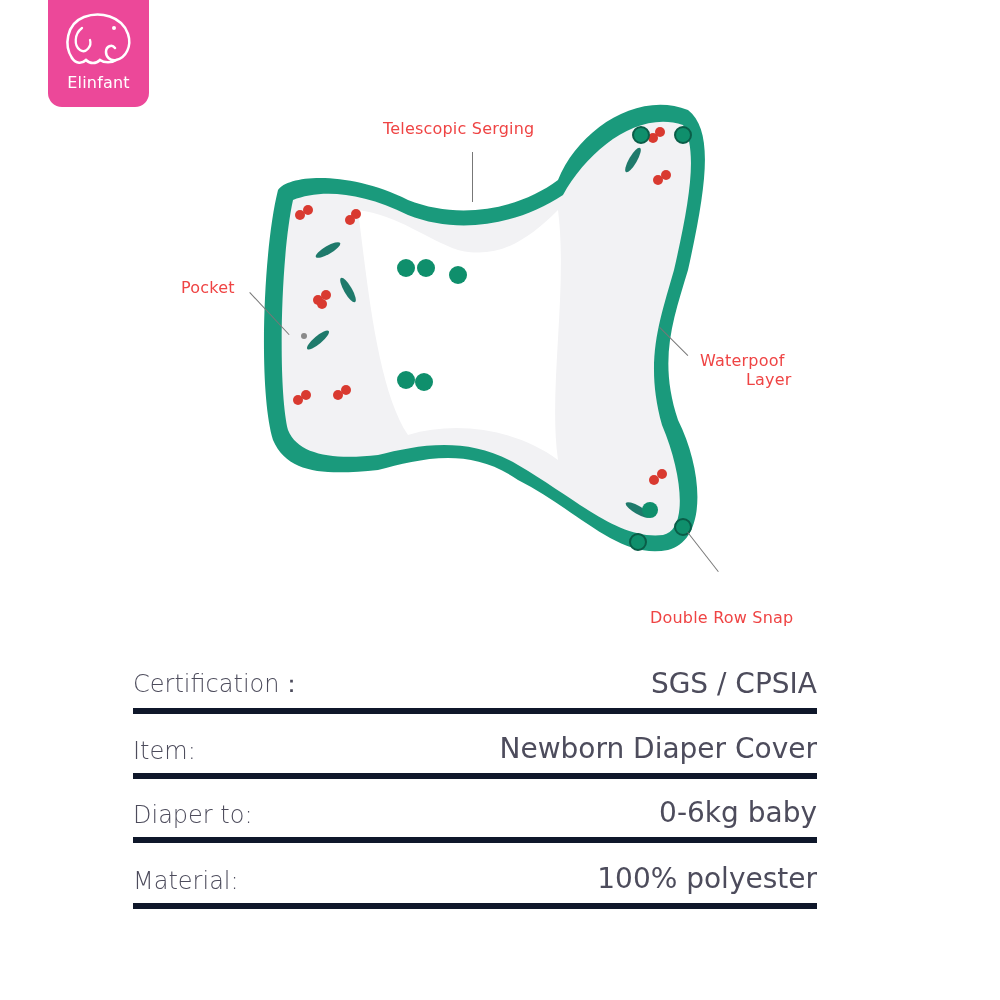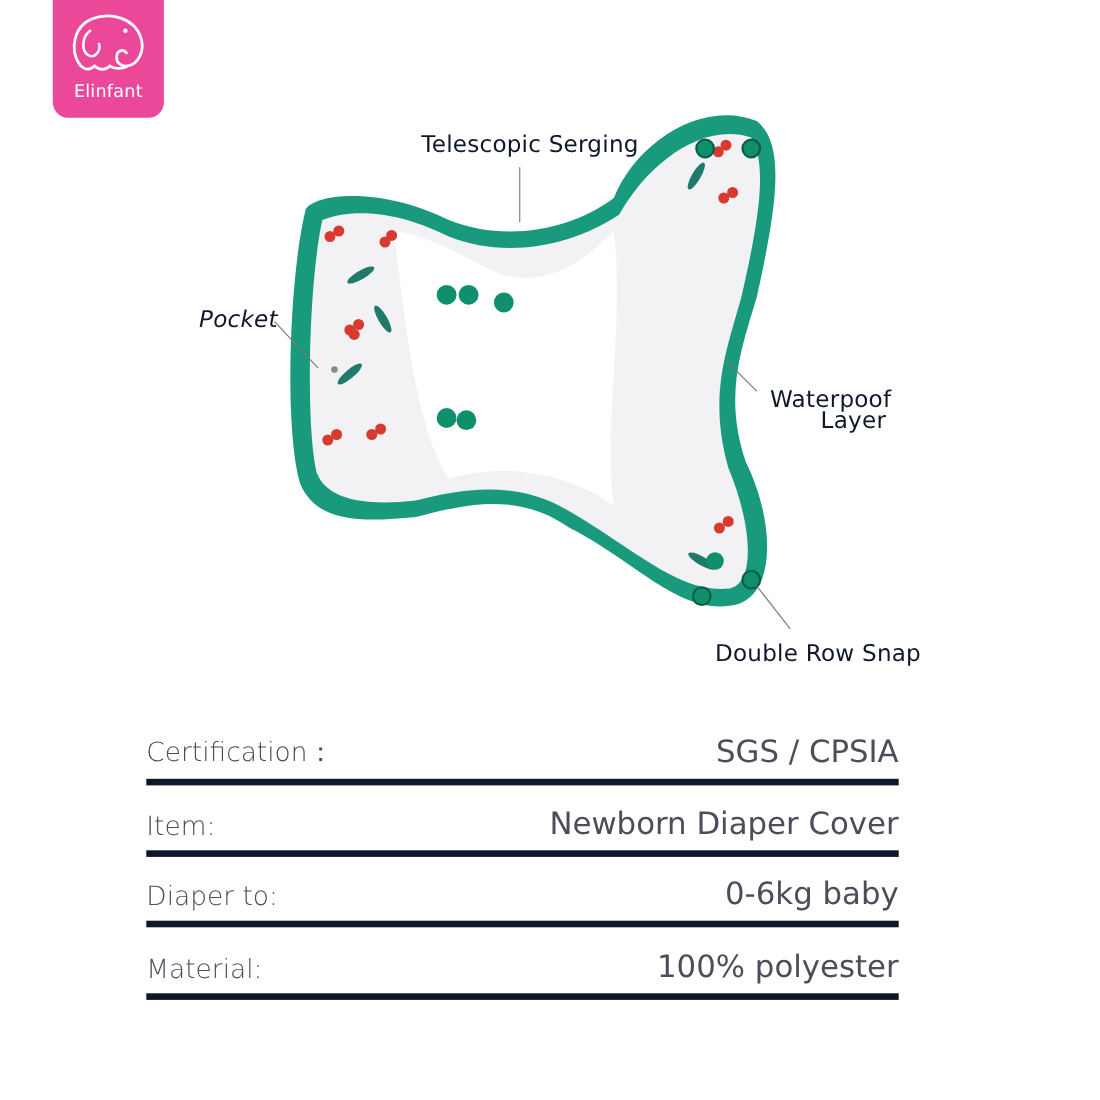--- a/index.html
+++ b/index.html
@@ -1,21 +1,21 @@
 <!DOCTYPE html>
 <html><head>
 <meta charset="utf-8">
 <style>
   html, body { margin:0; padding:0; background:#ffffff; }
   body { width:1000px; height:1000px; position:relative; overflow:hidden; font-family:"Liberation Sans", sans-serif; }
   .logo { position:absolute; left:48px; top:0; width:101px; height:107px; background:#ec4899; border-radius:0 0 14px 14px; }
   .logo svg { position:absolute; left:14px; top:10px; }
   .logo-text { position:absolute; left:0; width:101px; top:73px; text-align:center; color:#fff; font-size:16px; font-family:"DejaVu Sans", sans-serif; letter-spacing:0.2px; }
   .product { position:absolute; left:258px; top:90px; width:460px; height:480px; }
-  .callout { position:absolute; color:#0f172a; font-size:21px; font-family:"DejaVu Sans", sans-serif; letter-spacing:0.2px; }
+  .callout { position:absolute; color:#ef4444; font-size:16px; font-family:"DejaVu Sans", sans-serif; letter-spacing:0.2px; }
   .leader { position:absolute; background:#777; height:1px; transform-origin:0 0; }
   .dot { position:absolute; width:6px; height:6px; border-radius:50%; background:#8a8a8a; }
   .spec { position:absolute; left:133px; width:684px; }
   .spec-row { position:relative; height:30px; border-bottom:6px solid #0f172a; }
   .spec-label { position:absolute; left:0; bottom:8px; color:#4d4c5c; font-size:24px; font-family:"DejaVu Sans", sans-serif; font-weight:300; }
   .spec-value { position:absolute; right:0; bottom:8px; color:#4d4c5c; font-size:28px; font-family:"DejaVu Sans", sans-serif; }
 </style>
 </head>
 <body>
 
@@ -71,29 +71,29 @@
       <circle cx="425" cy="437" r="8" stroke="#0a5d48" stroke-width="2"></circle>
       <circle cx="380" cy="452" r="8" stroke="#0a5d48" stroke-width="2"></circle>
       <circle cx="392" cy="420" r="8"></circle>
     </g>
   </svg>
 </div>
 
 <div class="callout" style="left:383px; top:119px;">Telescopic Serging</div>
 <div class="leader" style="left:473px; top:152px; width:50px; transform:rotate(90deg);"></div>
 
-<div class="callout" style="left:181px; top:278px;font-style:italic;">Pocket</div>
+<div class="callout" style="left:181px; top:278px;">Pocket</div>
 <div class="leader" style="left:250px; top:292px; width:58px; transform:rotate(47deg);"></div>
 <div class="dot" style="left:301px; top:333px;"></div>
 
 <div class="callout" style="left:700px; top:351px;">Waterpoof</div>
 <div class="callout" style="left:746px; top:370px;">Layer</div>
 <div class="leader" style="left:660px; top:327px; width:40px; transform:rotate(45deg);"></div>
 
-<div class="callout" style="left:650px; top:582px;">Double Row Snap</div>
+<div class="callout" style="left:650px; top:608px;">Double Row Snap</div>
 <div class="leader" style="left:688px; top:532px; width:50px; transform:rotate(52deg);"></div>
 
 <div class="spec" style="top:662px;">
   <div class="spec-row" style="height:46px;">
     <span class="spec-label">Certification：</span>
     <span class="spec-value">SGS / CPSIA</span>
   </div>
   <div class="spec-row" style="height:59px;">
     <span class="spec-label">Item:</span>
     <span class="spec-value">Newborn Diaper Cover</span>

